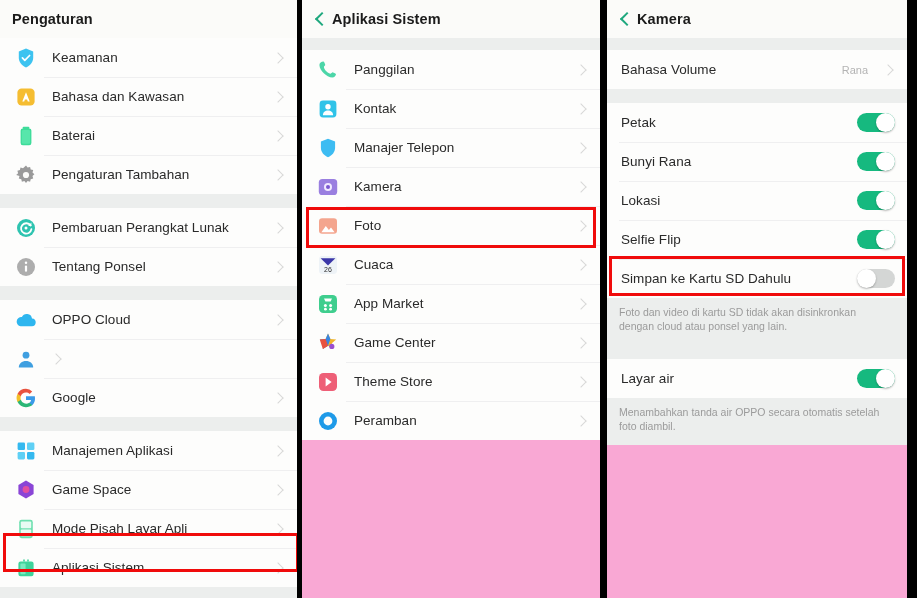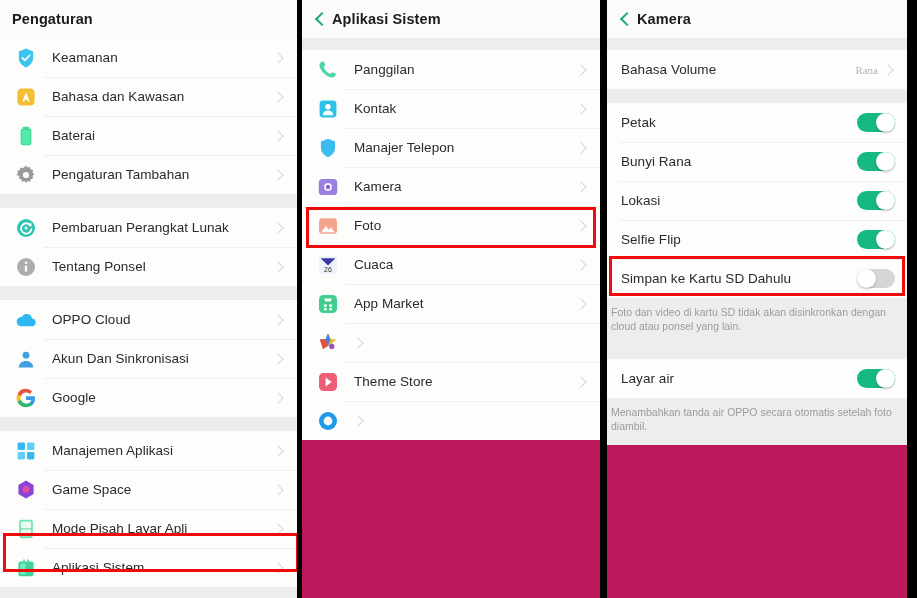--- a/index.html
+++ b/index.html
@@ -16,21 +16,21 @@
     position:relative;
     height:598px;
     background:#ffffff;
     overflow:hidden;
     box-sizing:border-box;
   }
   #panel-settings{width:302px;border-right:5px solid #000;}
   #panel-systemapps{width:303px;border-right:5px solid #000;}
   #panel-camera{width:302px;border-left:2px solid #000;}
 
-  .panel-scroll{position:relative;height:100%;background:#be185d;}
+  .panel-scroll{position:relative;height:100%;background:#f9a8d4;}
 
   
   .hdr{
     height:38px;
     background:#fbfbf9;
     display:flex;align-items:center;
     padding:0 12px;
     box-sizing:border-box;
   }
   .hdr-title{
@@ -59,21 +59,21 @@
   }
   .row + .row::after{
     content:"";position:absolute;left:44px;right:0;top:0;height:1px;background:#efeff0;
   }
   #panel-camera .row + .row::after{left:12px;}
   .row-ico{width:24px;height:24px;flex:0 0 auto;margin-right:14px;position:relative;}
   .row-label{
     font-size:13.5px;color:#2a2a2a;flex:1 1 auto;white-space:nowrap;
     letter-spacing:.05px;
   }
-  .row-value{font-size:11px;color:#b4b4b4;margin-right:6px;font-family:Liberation Serif, serif;}
+  .row-value{font-size:11px;color:#b4b4b4;margin-right:16px;}
   .chev{
     width:11px;height:11px;flex:0 0 auto;position:relative;opacity:.55;
   }
   .chev::before{
     content:"";position:absolute;right:3px;top:1.5px;
     width:7px;height:7px;border-right:1.5px solid #b9b9b9;border-top:1.5px solid #b9b9b9;
     transform:rotate(45deg);
   }
 
   
@@ -88,21 +88,21 @@
   }
   .toggle.off{background:#d4d6d5;}
   .toggle.off .knob{right:auto;left:0px;}
 
   
   .desc{
     background:#eceeed;
     color:#9b9b9b;
     font-size:10.5px;
     line-height:14px;
-    padding:7px 14px 12px 4px;
+    padding:7px 14px 12px 12px;
   }
 
   
   .hl{
     position:absolute;
     border:3px solid #f00b0b;
     box-sizing:border-box;
     pointer-events:none;
     z-index:9;
   }
@@ -206,21 +206,20 @@
           <span class="row-label">OPPO Cloud</span>
           <span class="chev"></span>
         </div>
         <div class="row">
           <span class="row-ico">
             <svg class="ico-svg" viewBox="0 0 24 24">
                 <circle cx="12" cy="8.2" r="3.4" fill="#3f9fe0"></circle>
                 <path d="M4.8 20.4c0-3.9 3.2-6.4 7.2-6.4s7.2 2.5 7.2 6.4z" fill="#3f9fe0"></path>
               </svg>
           </span>
-          <span class="row-label">Akun Dan Sinkronisasi</span>
           <span class="chev"></span>
         </div>
         <div class="row">
           <span class="row-ico">
             <svg class="ico-svg" viewBox="0 0 24 24">
                 <path d="M21 12.2c0-.7-.06-1.3-.18-1.9H12v3.7h5.1a4.4 4.4 0 0 1-1.9 2.9v2.3h3a9.1 9.1 0 0 0 2.8-7z" fill="#3a9ae8"></path>
                 <path d="M12 21.2c2.5 0 4.6-.8 6.2-2.2l-3-2.3a5.6 5.6 0 0 1-8.4-3H3.6v2.4A9.2 9.2 0 0 0 12 21.2z" fill="#2bb776"></path>
                 <path d="M6.8 13.7a5.5 5.5 0 0 1 0-3.5V7.8H3.6a9.2 9.2 0 0 0 0 8.3z" fill="#f4c029"></path>
                 <path d="M12 6.6c1.4 0 2.6.5 3.6 1.4l2.6-2.6A9 9 0 0 0 12 2.8a9.2 9.2 0 0 0-8.4 5l3.2 2.4A5.5 5.5 0 0 1 12 6.6z" fill="#e8533f"></path>
               </svg>
@@ -382,20 +381,21 @@
 
         <div class="row">
           <span class="row-ico">
             <svg class="ico-svg" viewBox="0 0 24 24">
                 <path d="M12 2.6l2.4 5.4 5.8.4-4.4 3.8 1.4 5.7L12 14.8 6.8 17.9l1.4-5.7L3.8 8.4l5.8-.4z" fill="#f0b429"></path>
                 <path d="M12 2.6l2.4 5.4-2.4 6.8-5.2 3.1 1.4-5.7L3.8 8.4l5.8-.4z" fill="#3a86e0"></path>
                 <path d="M3.8 8.4l5.8-.4L12 14.8 6.8 17.9z" fill="#e8533f"></path>
                 <circle cx="15.8" cy="15.4" r="2.6" fill="#9a4fd0"></circle>
               </svg>
           </span>
+          <span class="row-label">Game Center</span>
           <span class="chev"></span>
         </div>
 
         <div class="row">
           <span class="row-ico">
             <svg class="ico-svg" viewBox="0 0 24 24">
                 <rect x="3" y="3" width="18" height="18" rx="4.4" fill="#ee5f77"></rect>
                 <path d="M9.6 7.6l6 4.4-6 4.4z" fill="#fff"></path>
               </svg>
           </span>
@@ -403,20 +403,21 @@
           <span class="chev"></span>
         </div>
 
         <div class="row">
           <span class="row-ico">
             <svg class="ico-svg" viewBox="0 0 24 24">
                 <circle cx="12" cy="12" r="9" fill="#1e9ae8"></circle>
                 <circle cx="12" cy="12" r="4.4" fill="#fdfdfc"></circle>
               </svg>
           </span>
+          <span class="row-label">Peramban</span>
           <span class="chev"></span>
         </div>
 
       </div>
     </div>
 
     <div class="hl" style="left:4px;top:207px;width:290px;height:41px;"></div>
   </div>
 
   <div class="panel" id="panel-camera">

